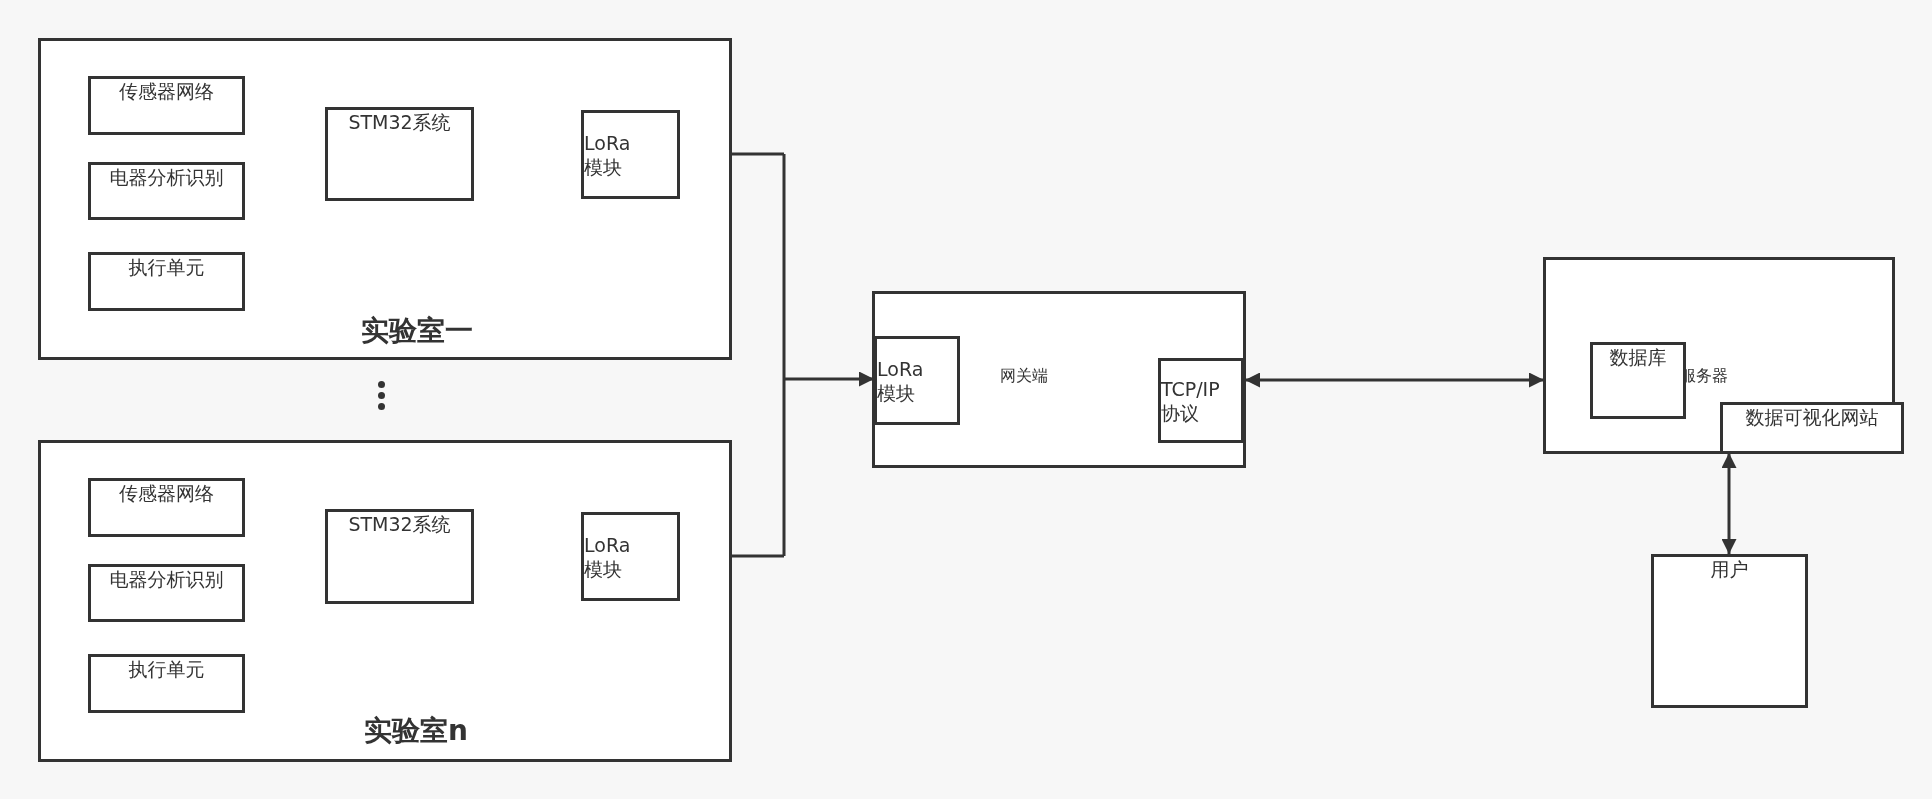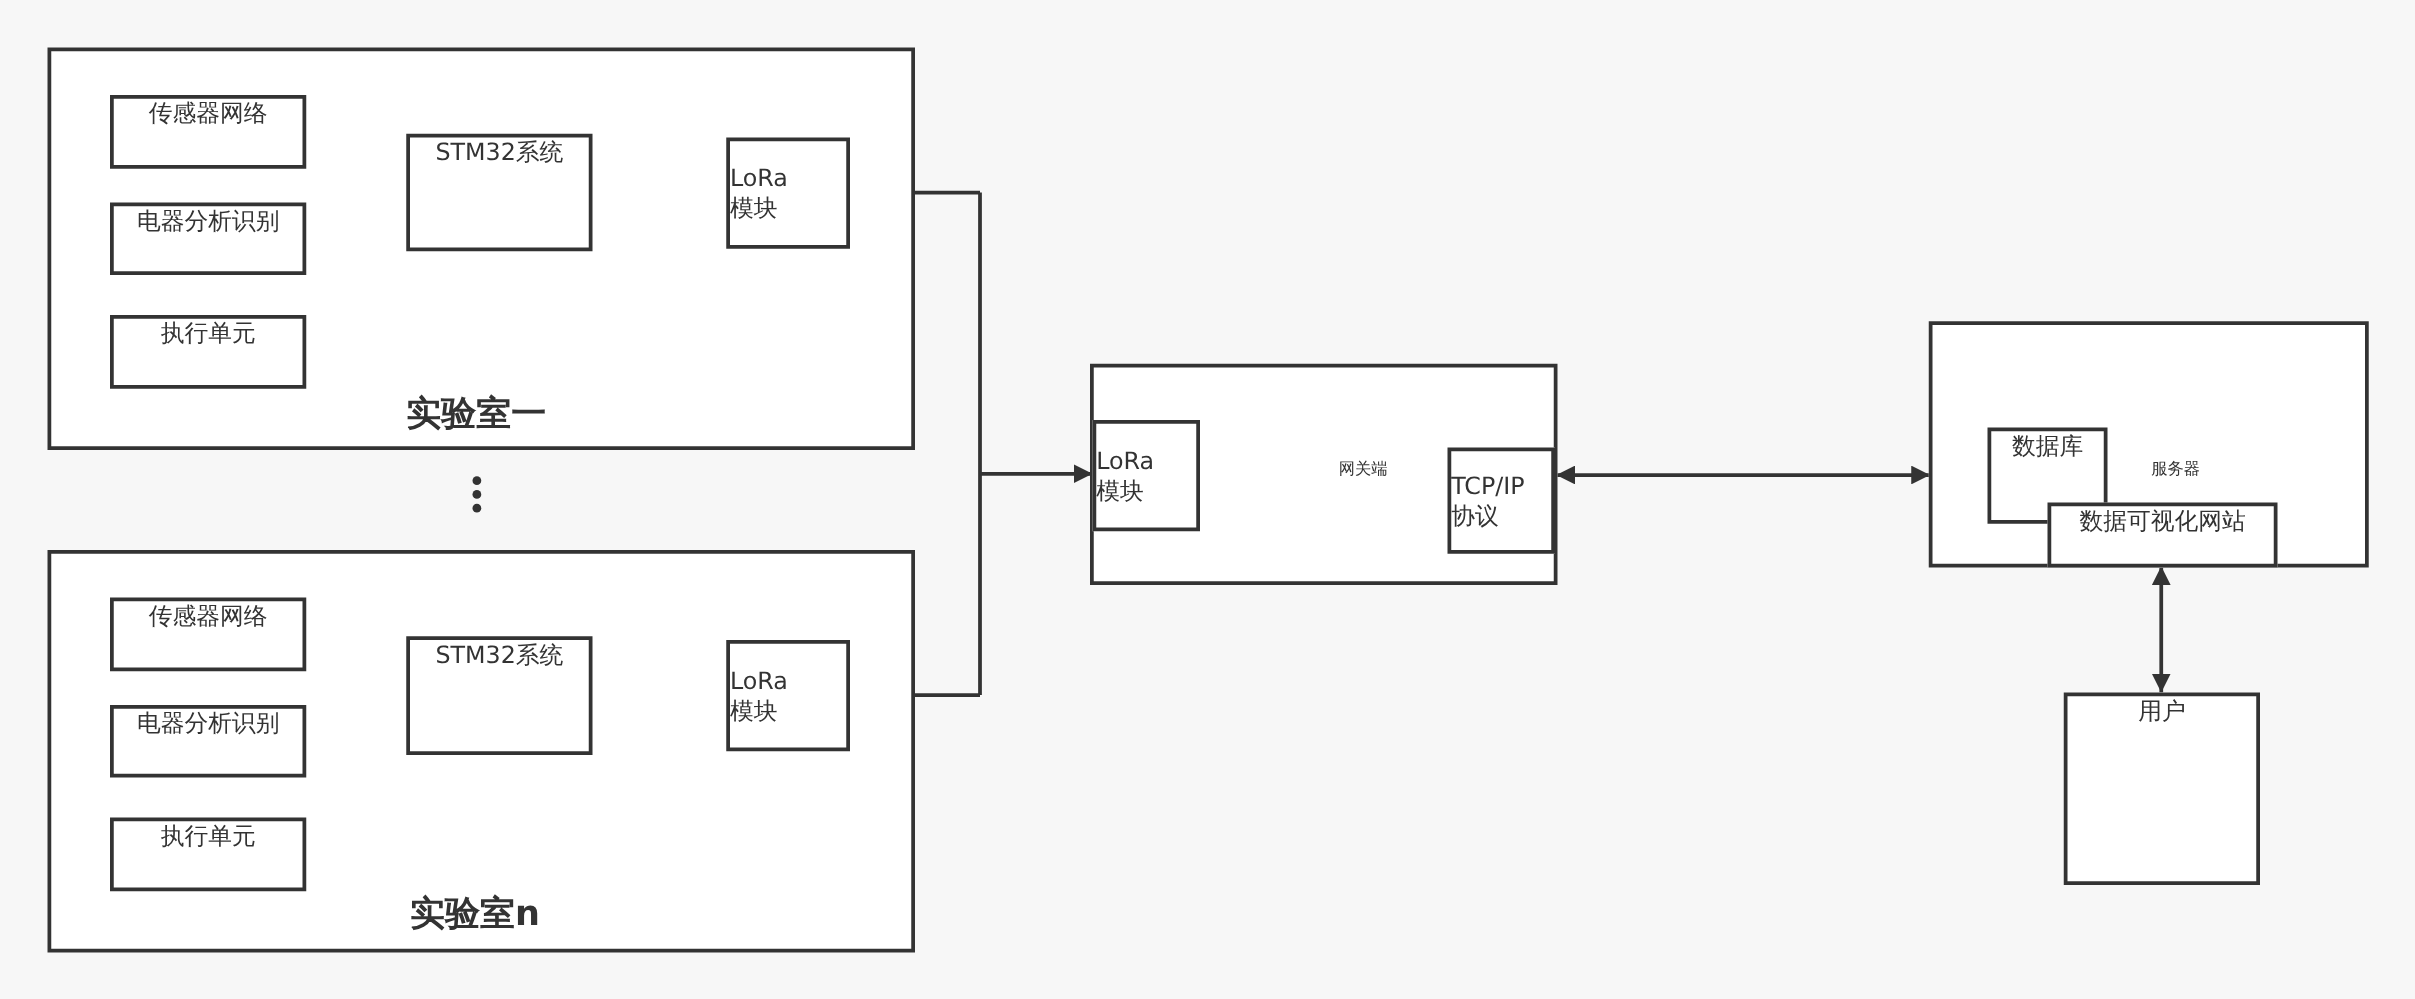--- a/index.html
+++ b/index.html
@@ -3,22 +3,22 @@
 <meta charset="utf-8">
 <style>
   html, body { margin:0; padding:0; }
   body { width:1932px; height:799px; background:#f7f7f7; position:relative; overflow:hidden;
          font-family:"DejaVu Sans", sans-serif; color:#333; }
   svg#wires { position:absolute; left:0; top:0; }
   .box { position:absolute; box-sizing:border-box; border:3px solid #333; background:#fff;
          display:flex; align-items:flex-start; justify-content:center; text-align:center;
          font-size:19px; line-height:24px; color:#333; }
   .container { position:absolute; box-sizing:border-box; border:3px solid #333; background:#fff; }
-  .lbl { position:absolute; font-size:13px; color:#333; text-align:right; }
-  .title { position:absolute; font-size:28px; font-weight:bold; color:#333; }
+  .lbl { position:absolute; font-size:16px; color:#333; text-align:left; }
+  .title { position:absolute; font-size:28px; font-weight:bold; color:#333;margin-left:36px; }
   .dot { position:absolute; width:7px; height:7px; border-radius:50%; background:#333; }
 </style>
 </head>
 <body>
 
 <svg id="wires" width="1932" height="799">
   <defs>
     <marker id="ah" viewBox="0 0 10 10" refX="10" refY="5" markerWidth="5" markerHeight="5" orient="auto-start-reverse" markerUnits="strokeWidth">
       <path d="M0,0 L10,5 L0,10 z" fill="#333"></path>
     </marker>
@@ -97,19 +97,19 @@
 <div class="box" style="left:1158px;top:358px;width:86px;height:85px;flex-direction:column;">
   <span>TCP/IP</span>
   <span>协议</span>
 </div>
 
 <div class="container" style="left:1543px;top:257px;width:352px;height:197px;"></div>
 <div class="lbl" style="left:1680px;top:366px;width:80px;">服务器</div>
 <div class="box" style="left:1544px;top:342px;width:96px;height:77px;margin-left:46px;">
     <span>数据库</span>
   </div>
-<div class="box" style="left:1638px;top:402px;width:184px;height:52px;">
+<div class="box" style="left:1720px;top:402px;width:184px;height:52px;">
     <span>数据可视化网站</span>
   </div>
 
 <div class="box" style="left:1651px;top:554px;width:157px;height:154px;">
     <span>用户</span>
   </div>
 
 </body></html>

